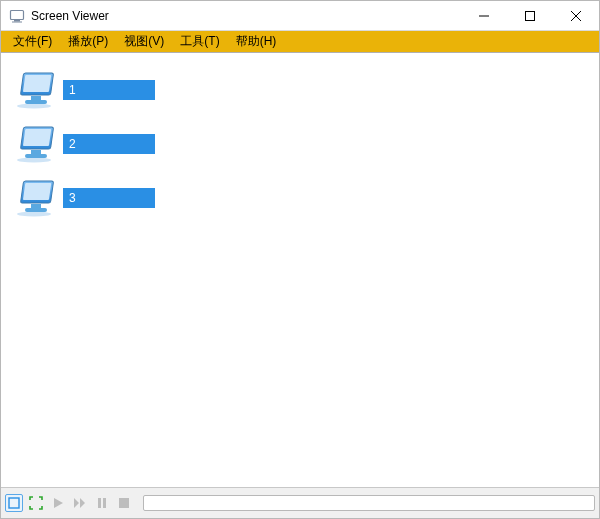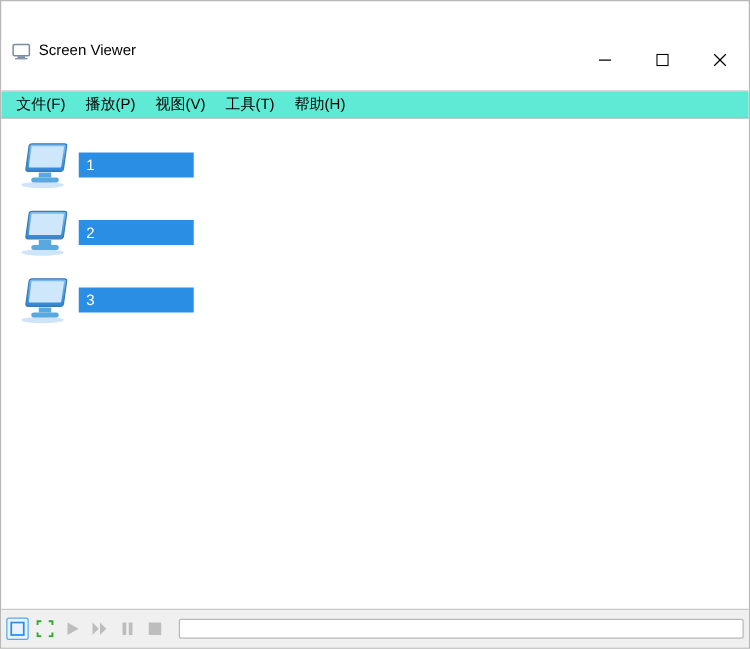--- a/index.html
+++ b/index.html
@@ -1,28 +1,28 @@
 <!DOCTYPE html>
 <html><head>
 <meta charset="utf-8">
 <style>
   * { box-sizing: border-box; }
   html, body { margin: 0; padding: 0; font-family: "Segoe UI", "Microsoft YaHei", Tahoma, sans-serif; font-size: 12px; }
   body { width: 600px; height: 519px; background: #fff; border: 1px solid #b8b8b8; display: flex; flex-direction: column; }
 
   
-  .titlebar { height: 40px; display: flex; align-items: flex-start; background: #fff; border-bottom: 1px solid #dadada; margin-top: 32px; }
+  .titlebar { height: 30px; display: flex; align-items: center; background: #fff; border-bottom: 1px solid #dadada; }
   .titlebar .app-icon { width: 16px; height: 16px; margin: 0 6px 0 8px; }
   .titlebar .title { flex: 0 0 auto; color: #000; font-size: 12px; }
   .titlebar .spacer { flex: 1; }
   .winbtn { width: 46px; height: 30px; display: flex; align-items: center; justify-content: center; }
   .winbtn svg { display: block; }
 
   
-  .menubar { height: 22px; display: flex; align-items: center; border-bottom: 1px solid #b0b0b0; background: #5eead4; padding: 0 4px; }
+  .menubar { height: 22px; display: flex; align-items: center; border-bottom: 1px solid #b0b0b0; background: #eab308; padding: 0 4px; }
   .menuitem { padding: 2px 8px; font-size: 12px; color: #000; }
 
   
   .content { flex: 1; background: #fff; padding: 14px 10px; overflow: auto; border-bottom: 1px solid #c8c8c8; }
   .item-row { display: flex; align-items: center; height: 46px; margin-bottom: 8px; }
   .screen-icon { width: 46px; height: 40px; display: flex; align-items: center; justify-content: center; margin-right: 6px; }
   .item-label { width: 92px; height: 20px; background: #2a8fe4; color: #fff; font-size: 12px; line-height: 20px; padding: 0 6px; }
 
   
   .bottombar { height: 30px; display: flex; align-items: center; background: #f0f0f0; padding: 0 4px; gap: 4px; }

